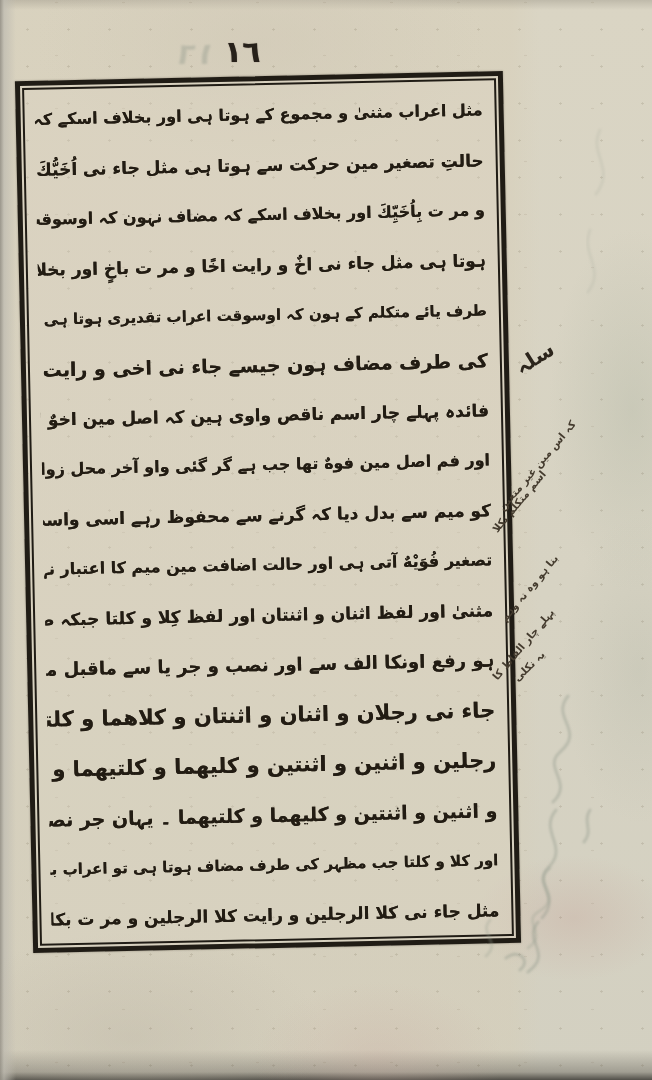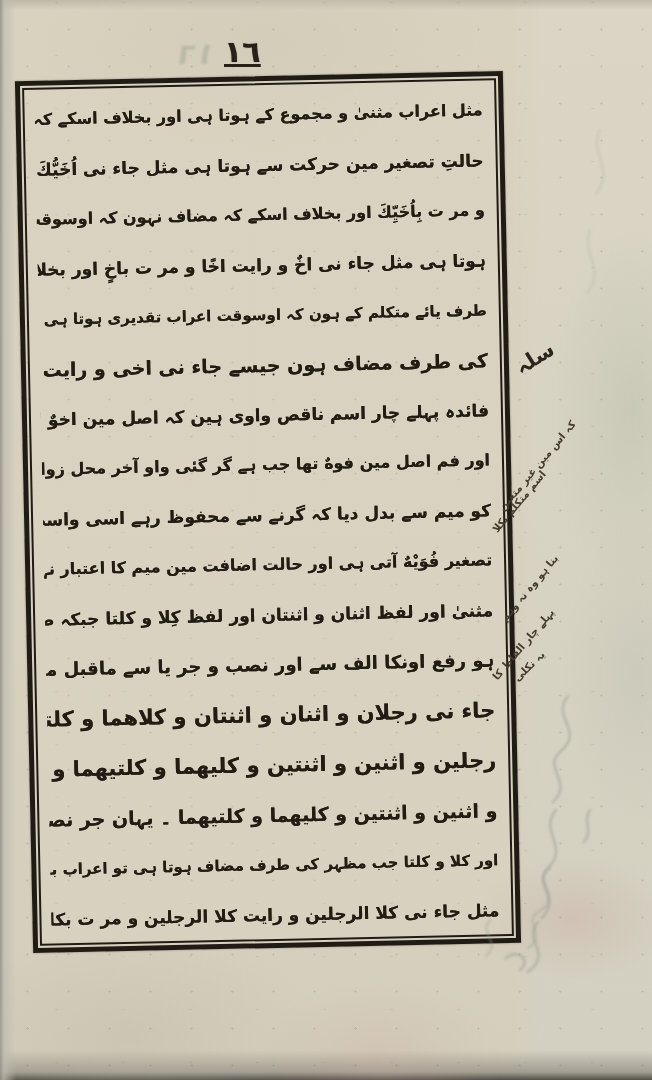--- a/index.html
+++ b/index.html
@@ -29,21 +29,20 @@
       radial-gradient(rgba(95,85,60,.16) 1px, transparent 1.4px),
       radial-gradient(rgba(120,105,80,.12) 1px, transparent 1.3px);
     background-size:41px 37px, 67px 53px;
     background-position:7px 11px, 23px 29px;
   }
   .page-number{
     position:absolute;left:224px;top:34px;
     font-size:30px;font-weight:bold;color:#27211a;
     letter-spacing:2px;
     text-shadow:0 0 1px rgba(40,30,20,.6);
-    text-decoration:underline;
   }
   .ghost-number{
     position:absolute;left:178px;top:36px;
     font-size:30px;font-weight:bold;color:#9aa092;
     opacity:.45;filter:blur(1.2px);
     transform:scaleX(-1);
   }
   .frame{
     position:absolute;left:24px;top:76px;width:488px;height:872px;
     border:5px solid #201c15;

